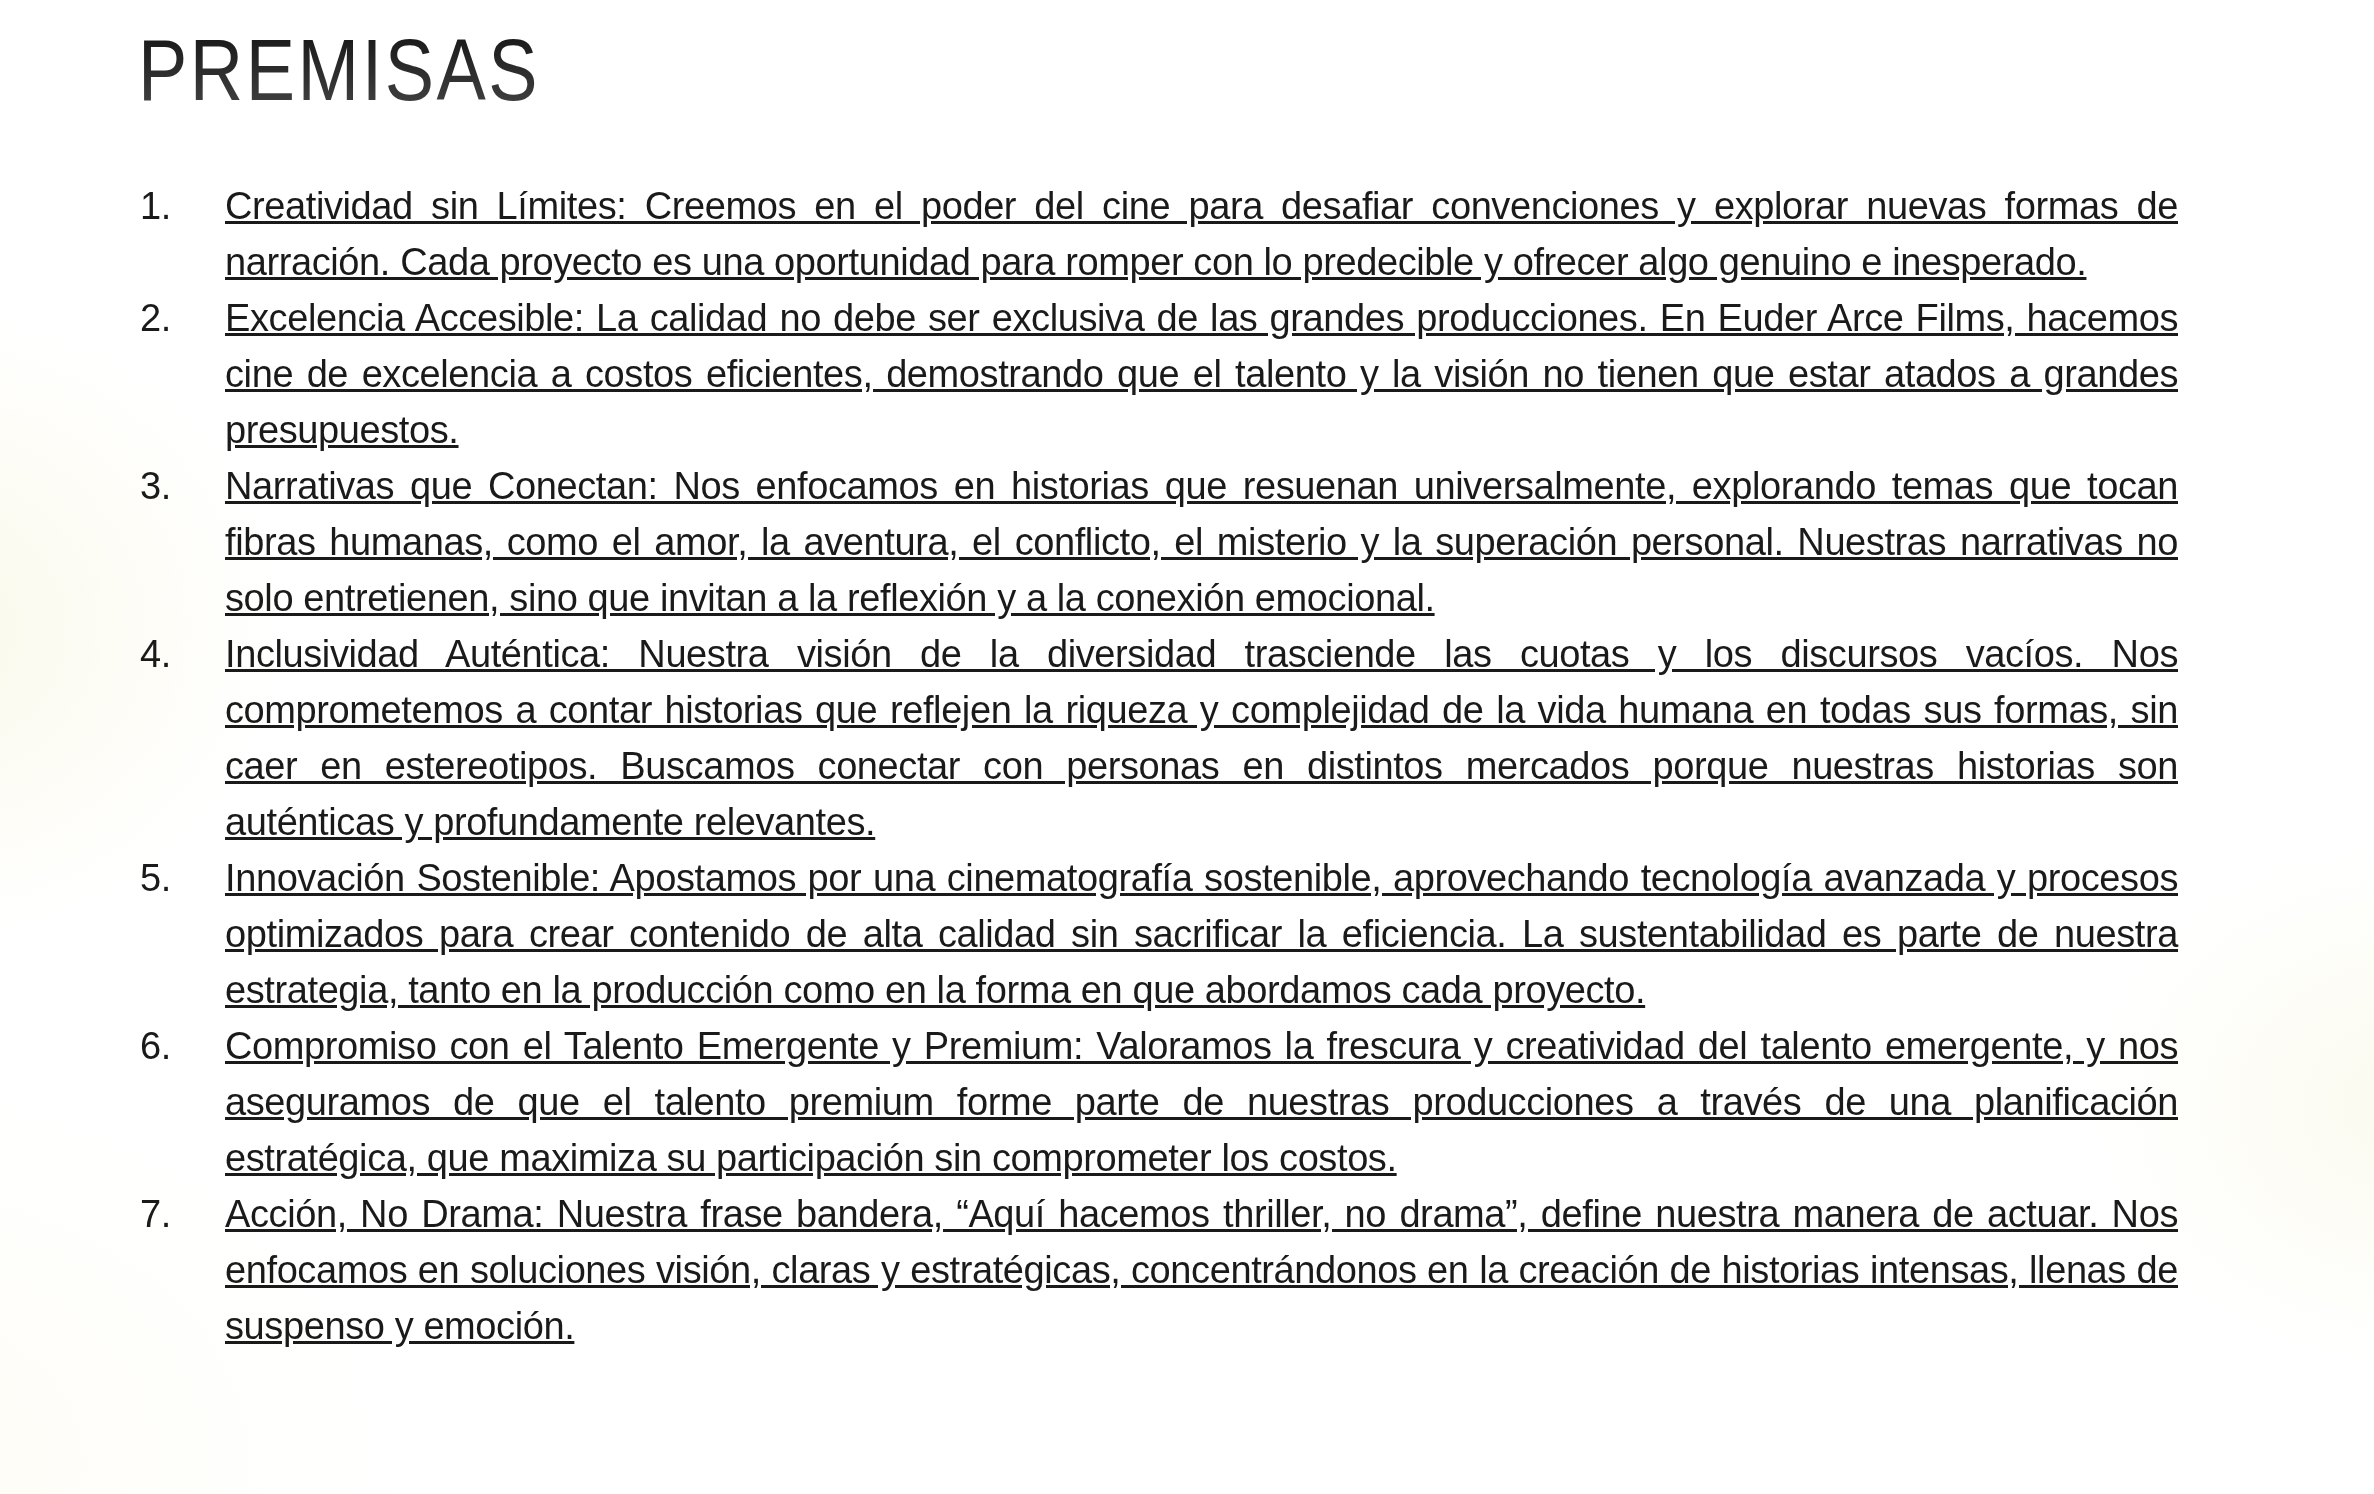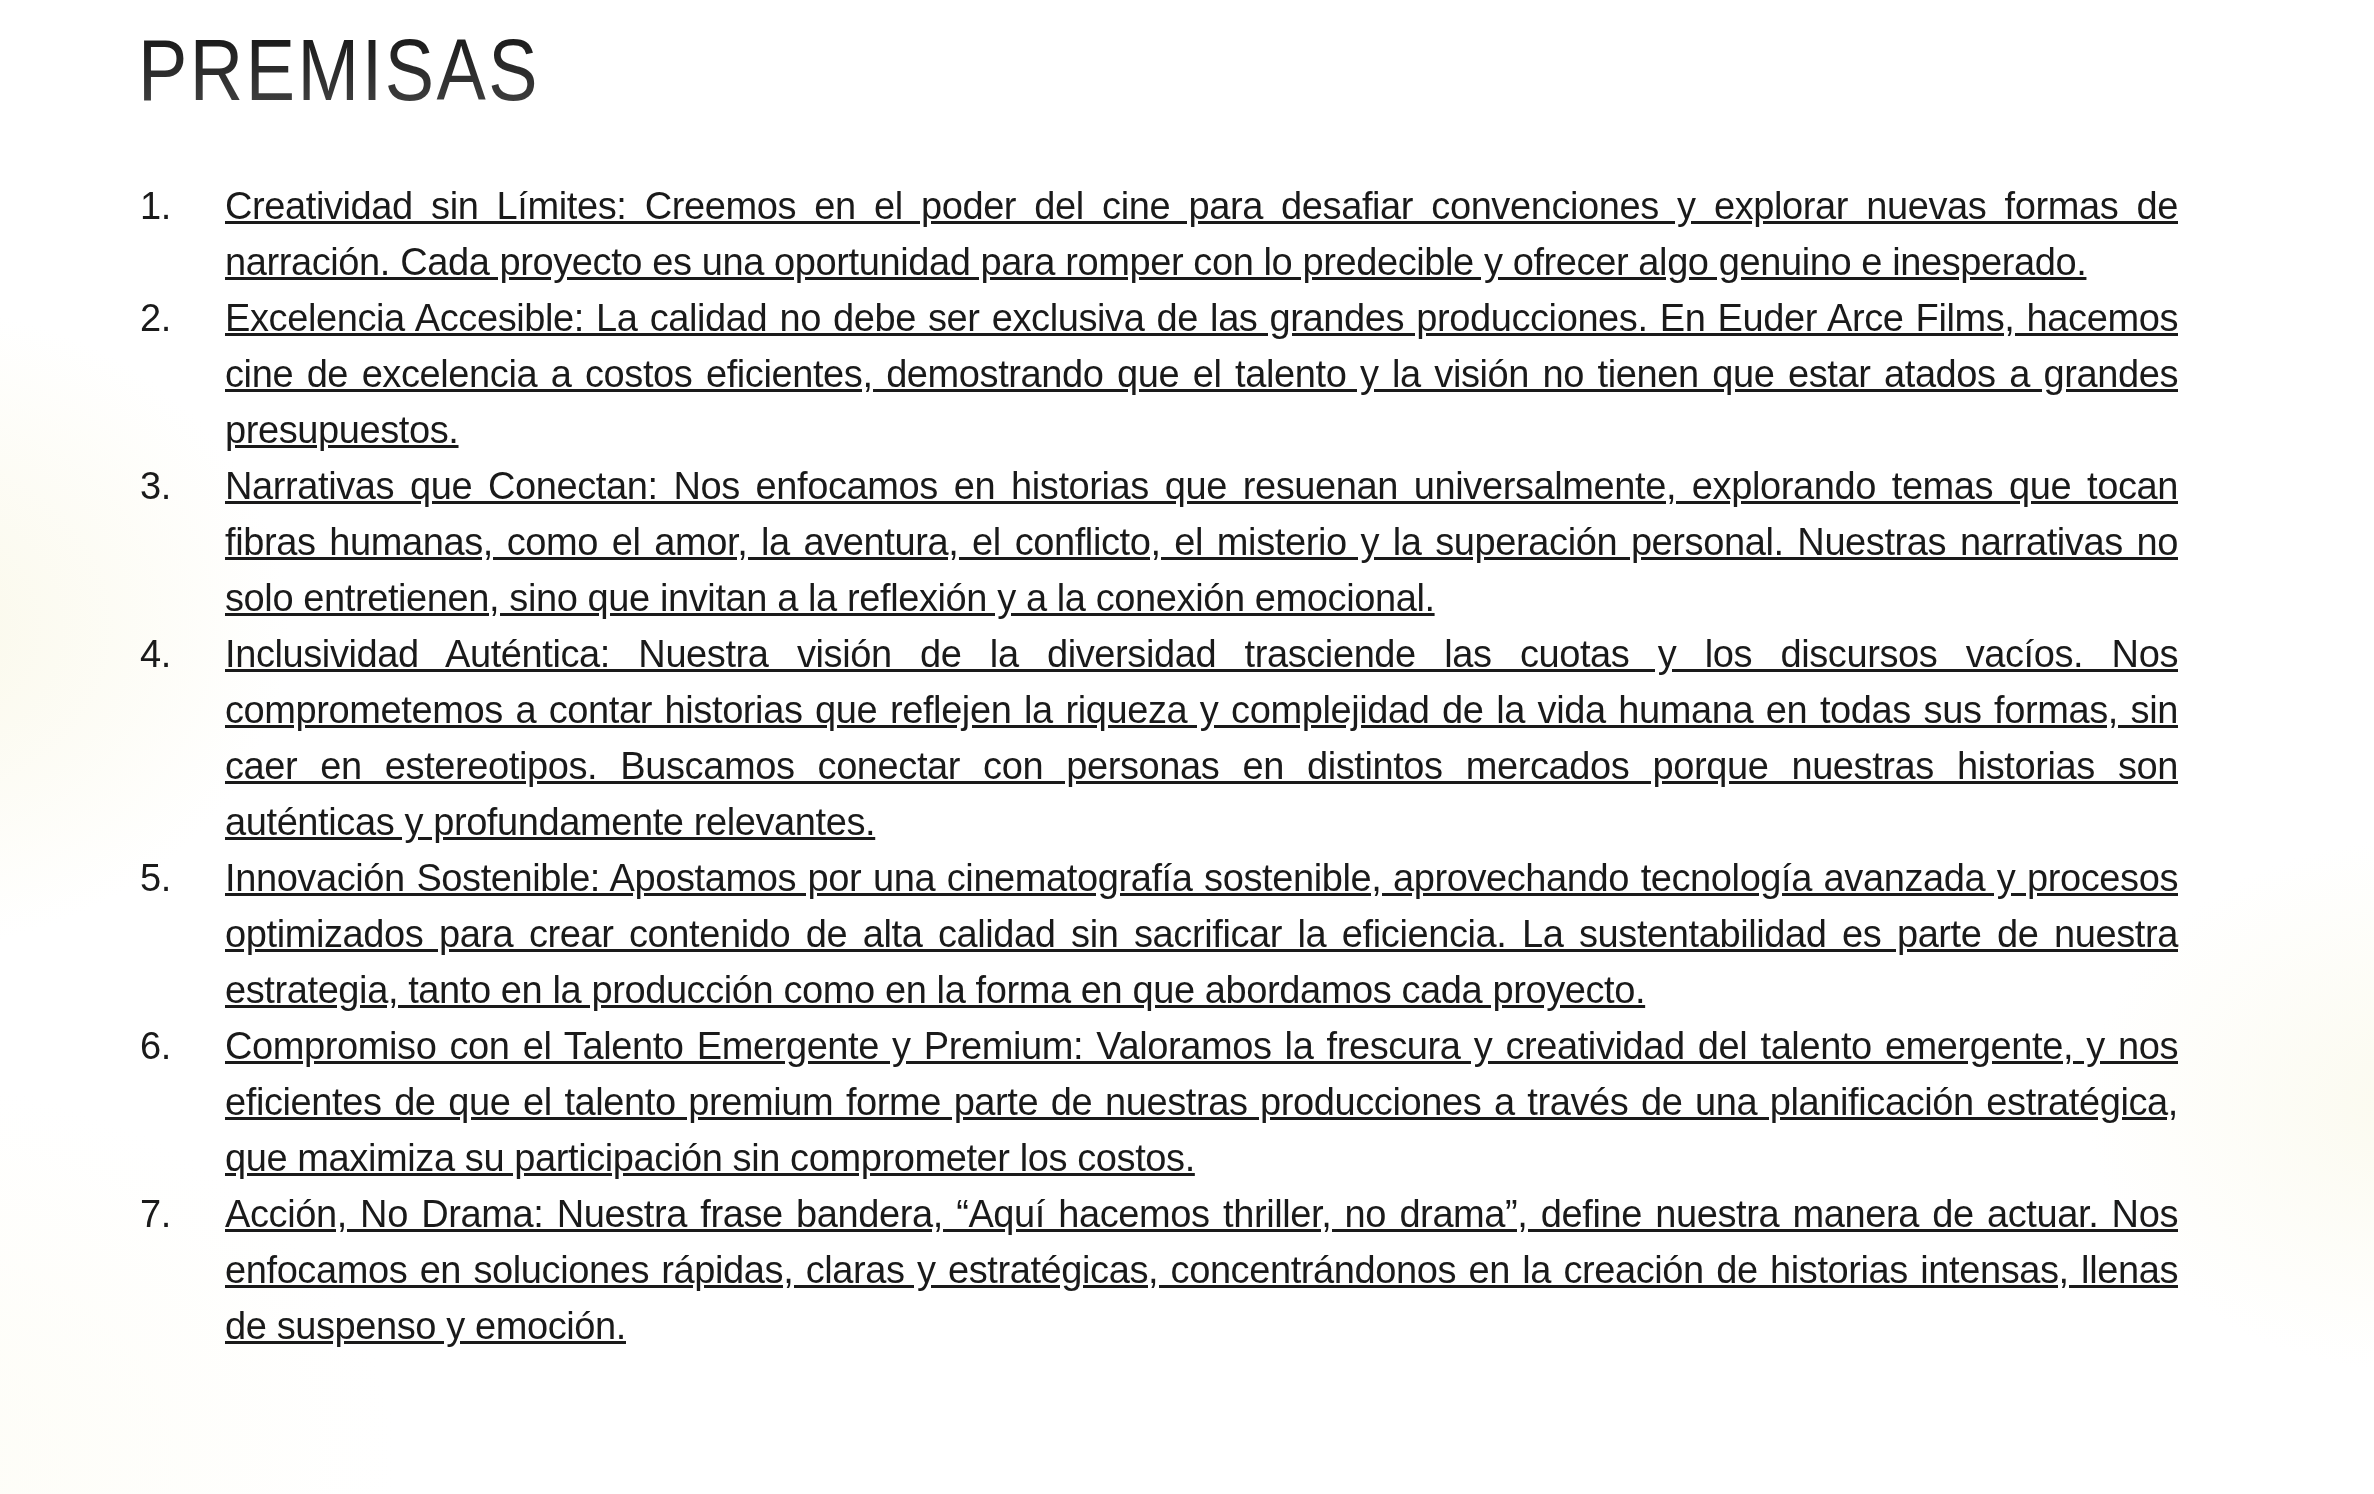--- a/index.html
+++ b/index.html
@@ -90,21 +90,21 @@
         <span class="premise-text">Inclusividad Auténtica: Nuestra visión de la diversidad trasciende las cuotas y los discursos vacíos. Nos comprometemos a contar historias que reflejen la riqueza y complejidad de la vida humana en todas sus formas, sin caer en estereotipos. Buscamos conectar con personas en distintos mercados porque nuestras historias son auténticas y profundamente relevantes.</span>
       </div>
 
       <div class="premise-item">
         <span class="premise-number">5.</span>
         <span class="premise-text">Innovación Sostenible: Apostamos por una cinematografía sostenible, aprovechando tecnología avanzada y procesos optimizados para crear contenido de alta calidad sin sacrificar la eficiencia. La sustentabilidad es parte de nuestra estrategia, tanto en la producción como en la forma en que abordamos cada proyecto.</span>
       </div>
 
       <div class="premise-item">
         <span class="premise-number">6.</span>
-        <span class="premise-text">Compromiso con el Talento Emergente y Premium: Valoramos la frescura y creatividad del talento emergente, y nos eficientes de que el talento premium forme parte de nuestras producciones a través de una planificación estratégica, que maximiza su participación sin comprometer los costos.</span>
+        <span class="premise-text">Compromiso con el Talento Emergente y Premium: Valoramos la frescura y creatividad del talento emergente, y nos aseguramos de que el talento premium forme parte de nuestras producciones a través de una planificación estratégica, que maximiza su participación sin comprometer los costos.</span>
       </div>
 
       <div class="premise-item">
         <span class="premise-number">7.</span>
-        <span class="premise-text">Acción, No Drama: Nuestra frase bandera, “Aquí hacemos thriller, no drama”, define nuestra manera de actuar. Nos enfocamos en soluciones rápidas, claras y estratégicas, concentrándonos en la creación de historias intensas, llenas de suspenso y emoción.</span>
+        <span class="premise-text">Acción, No Drama: Nuestra frase bandera, “Aquí hacemos thriller, no drama”, define nuestra manera de actuar. Nos enfocamos en soluciones visión, claras y estratégicas, concentrándonos en la creación de historias intensas, llenas de suspenso y emoción.</span>
       </div>
     </div>
 </div>
 
 </body></html>

